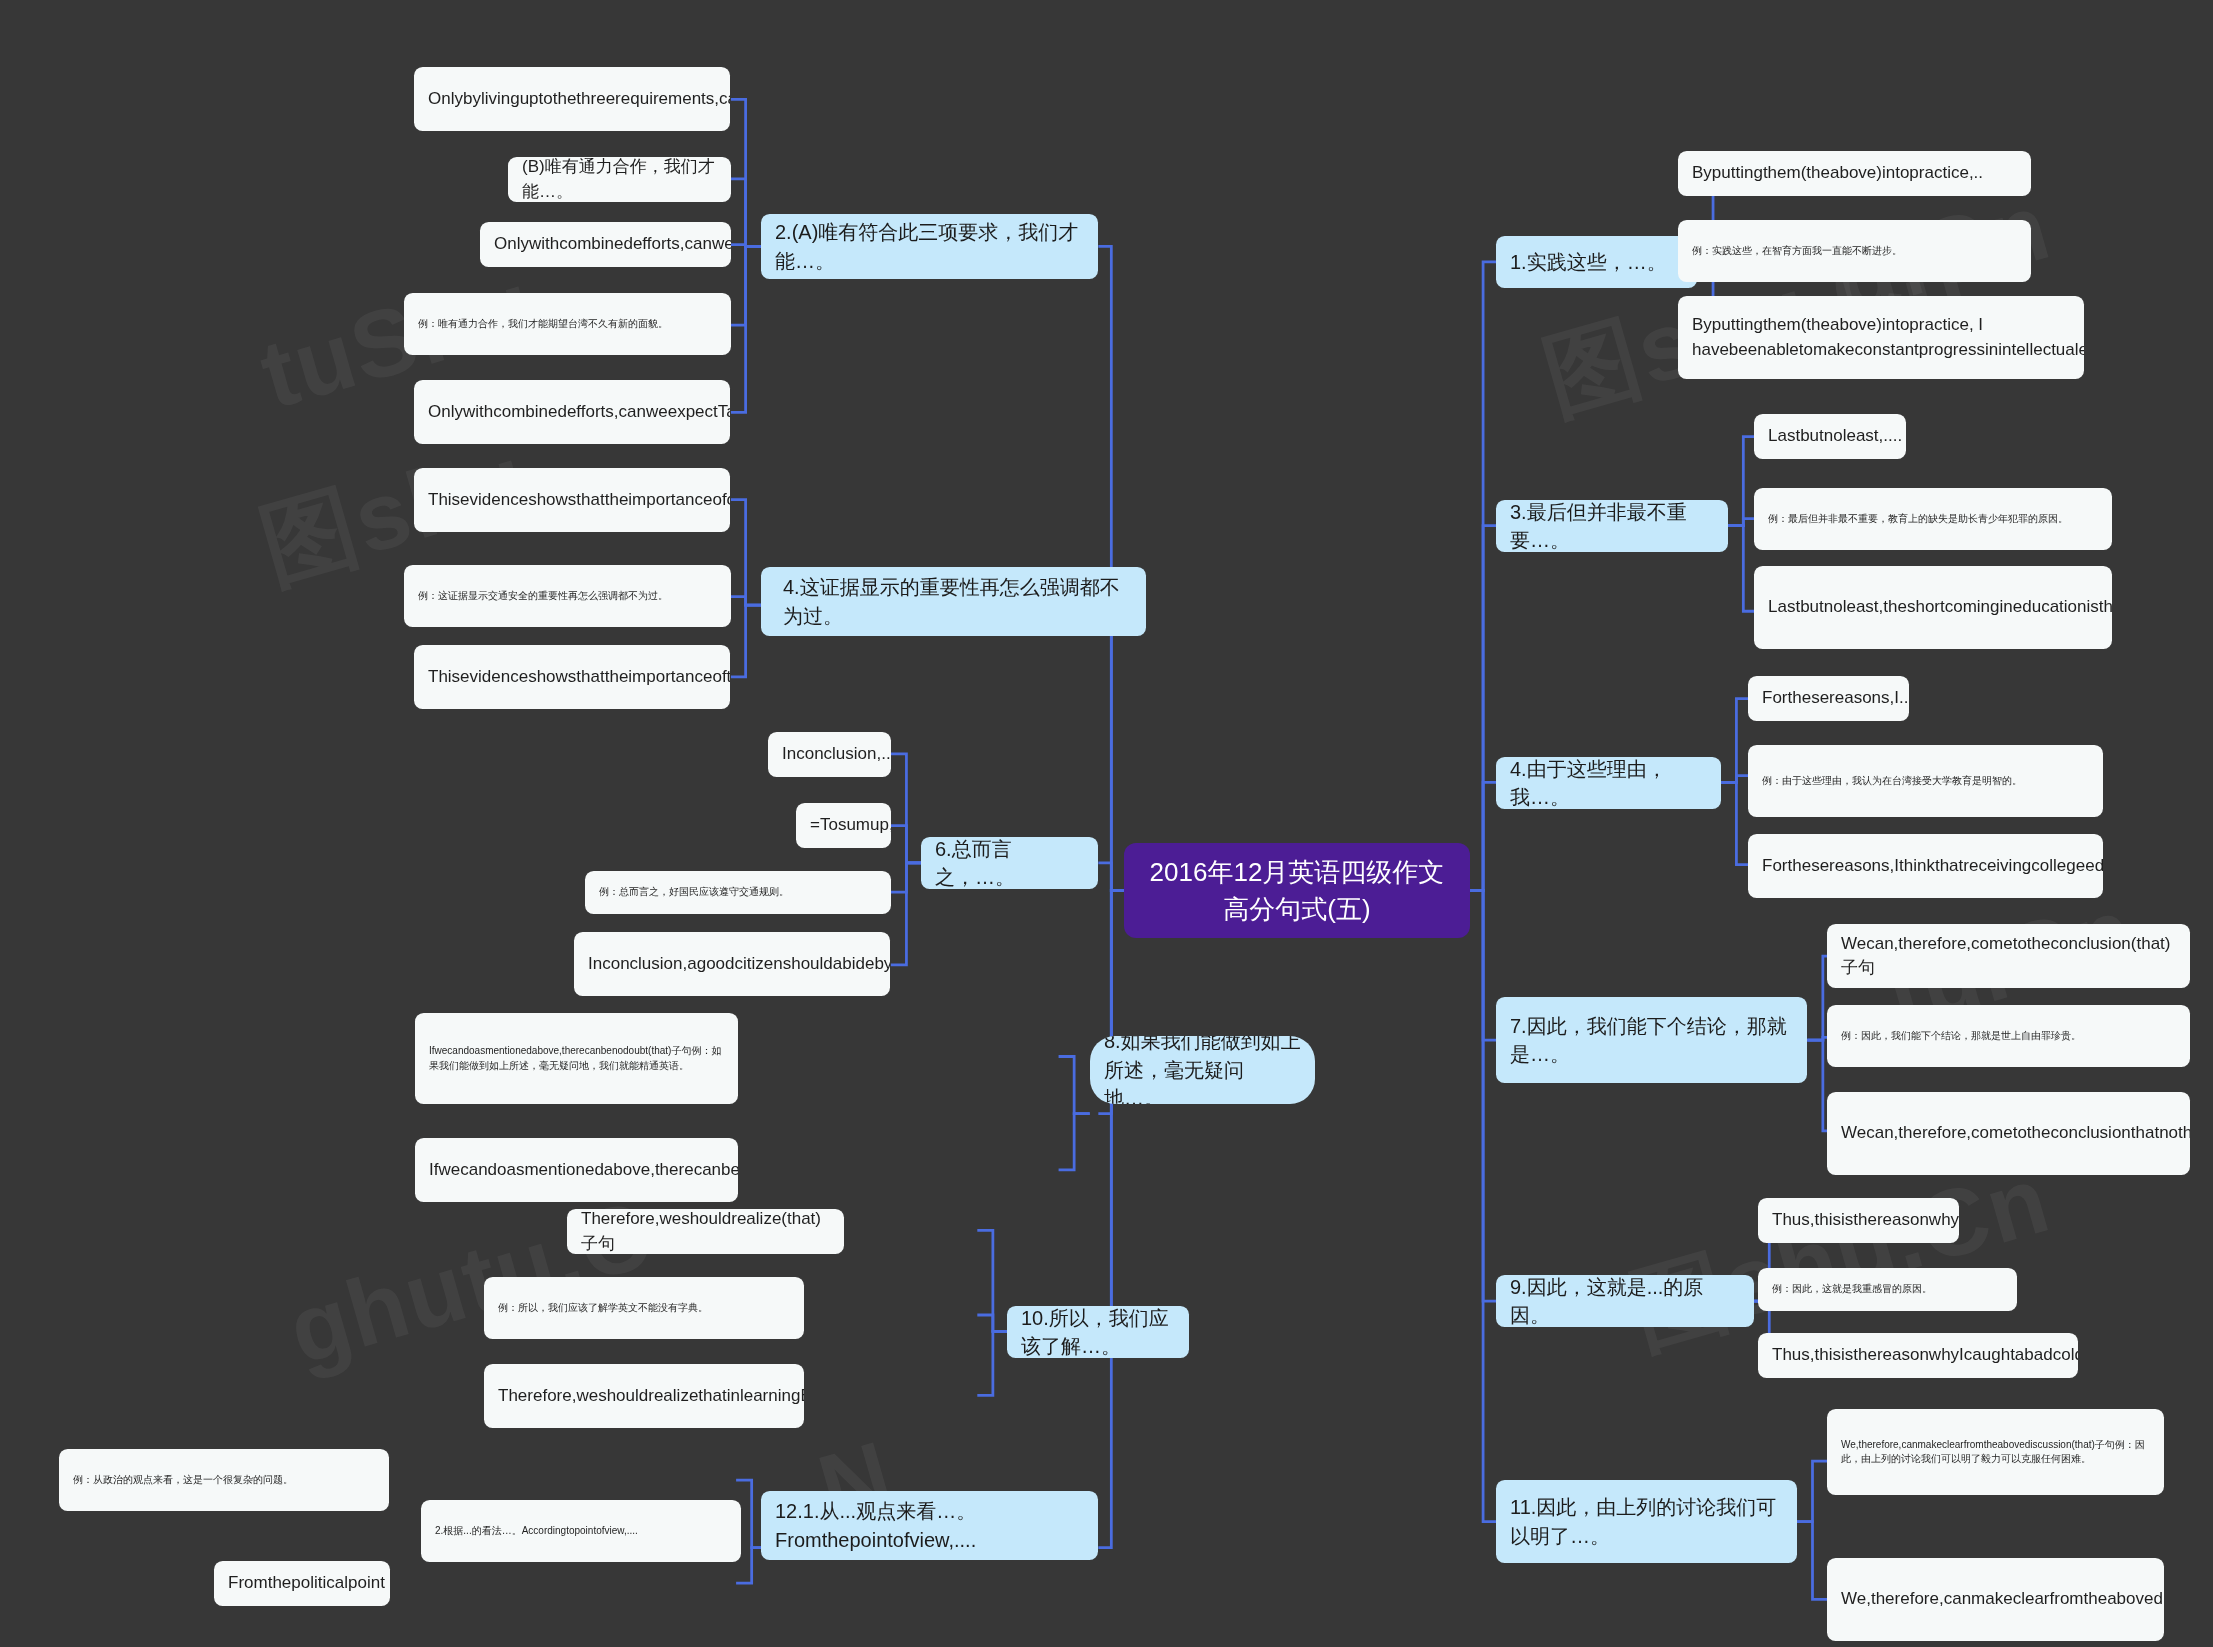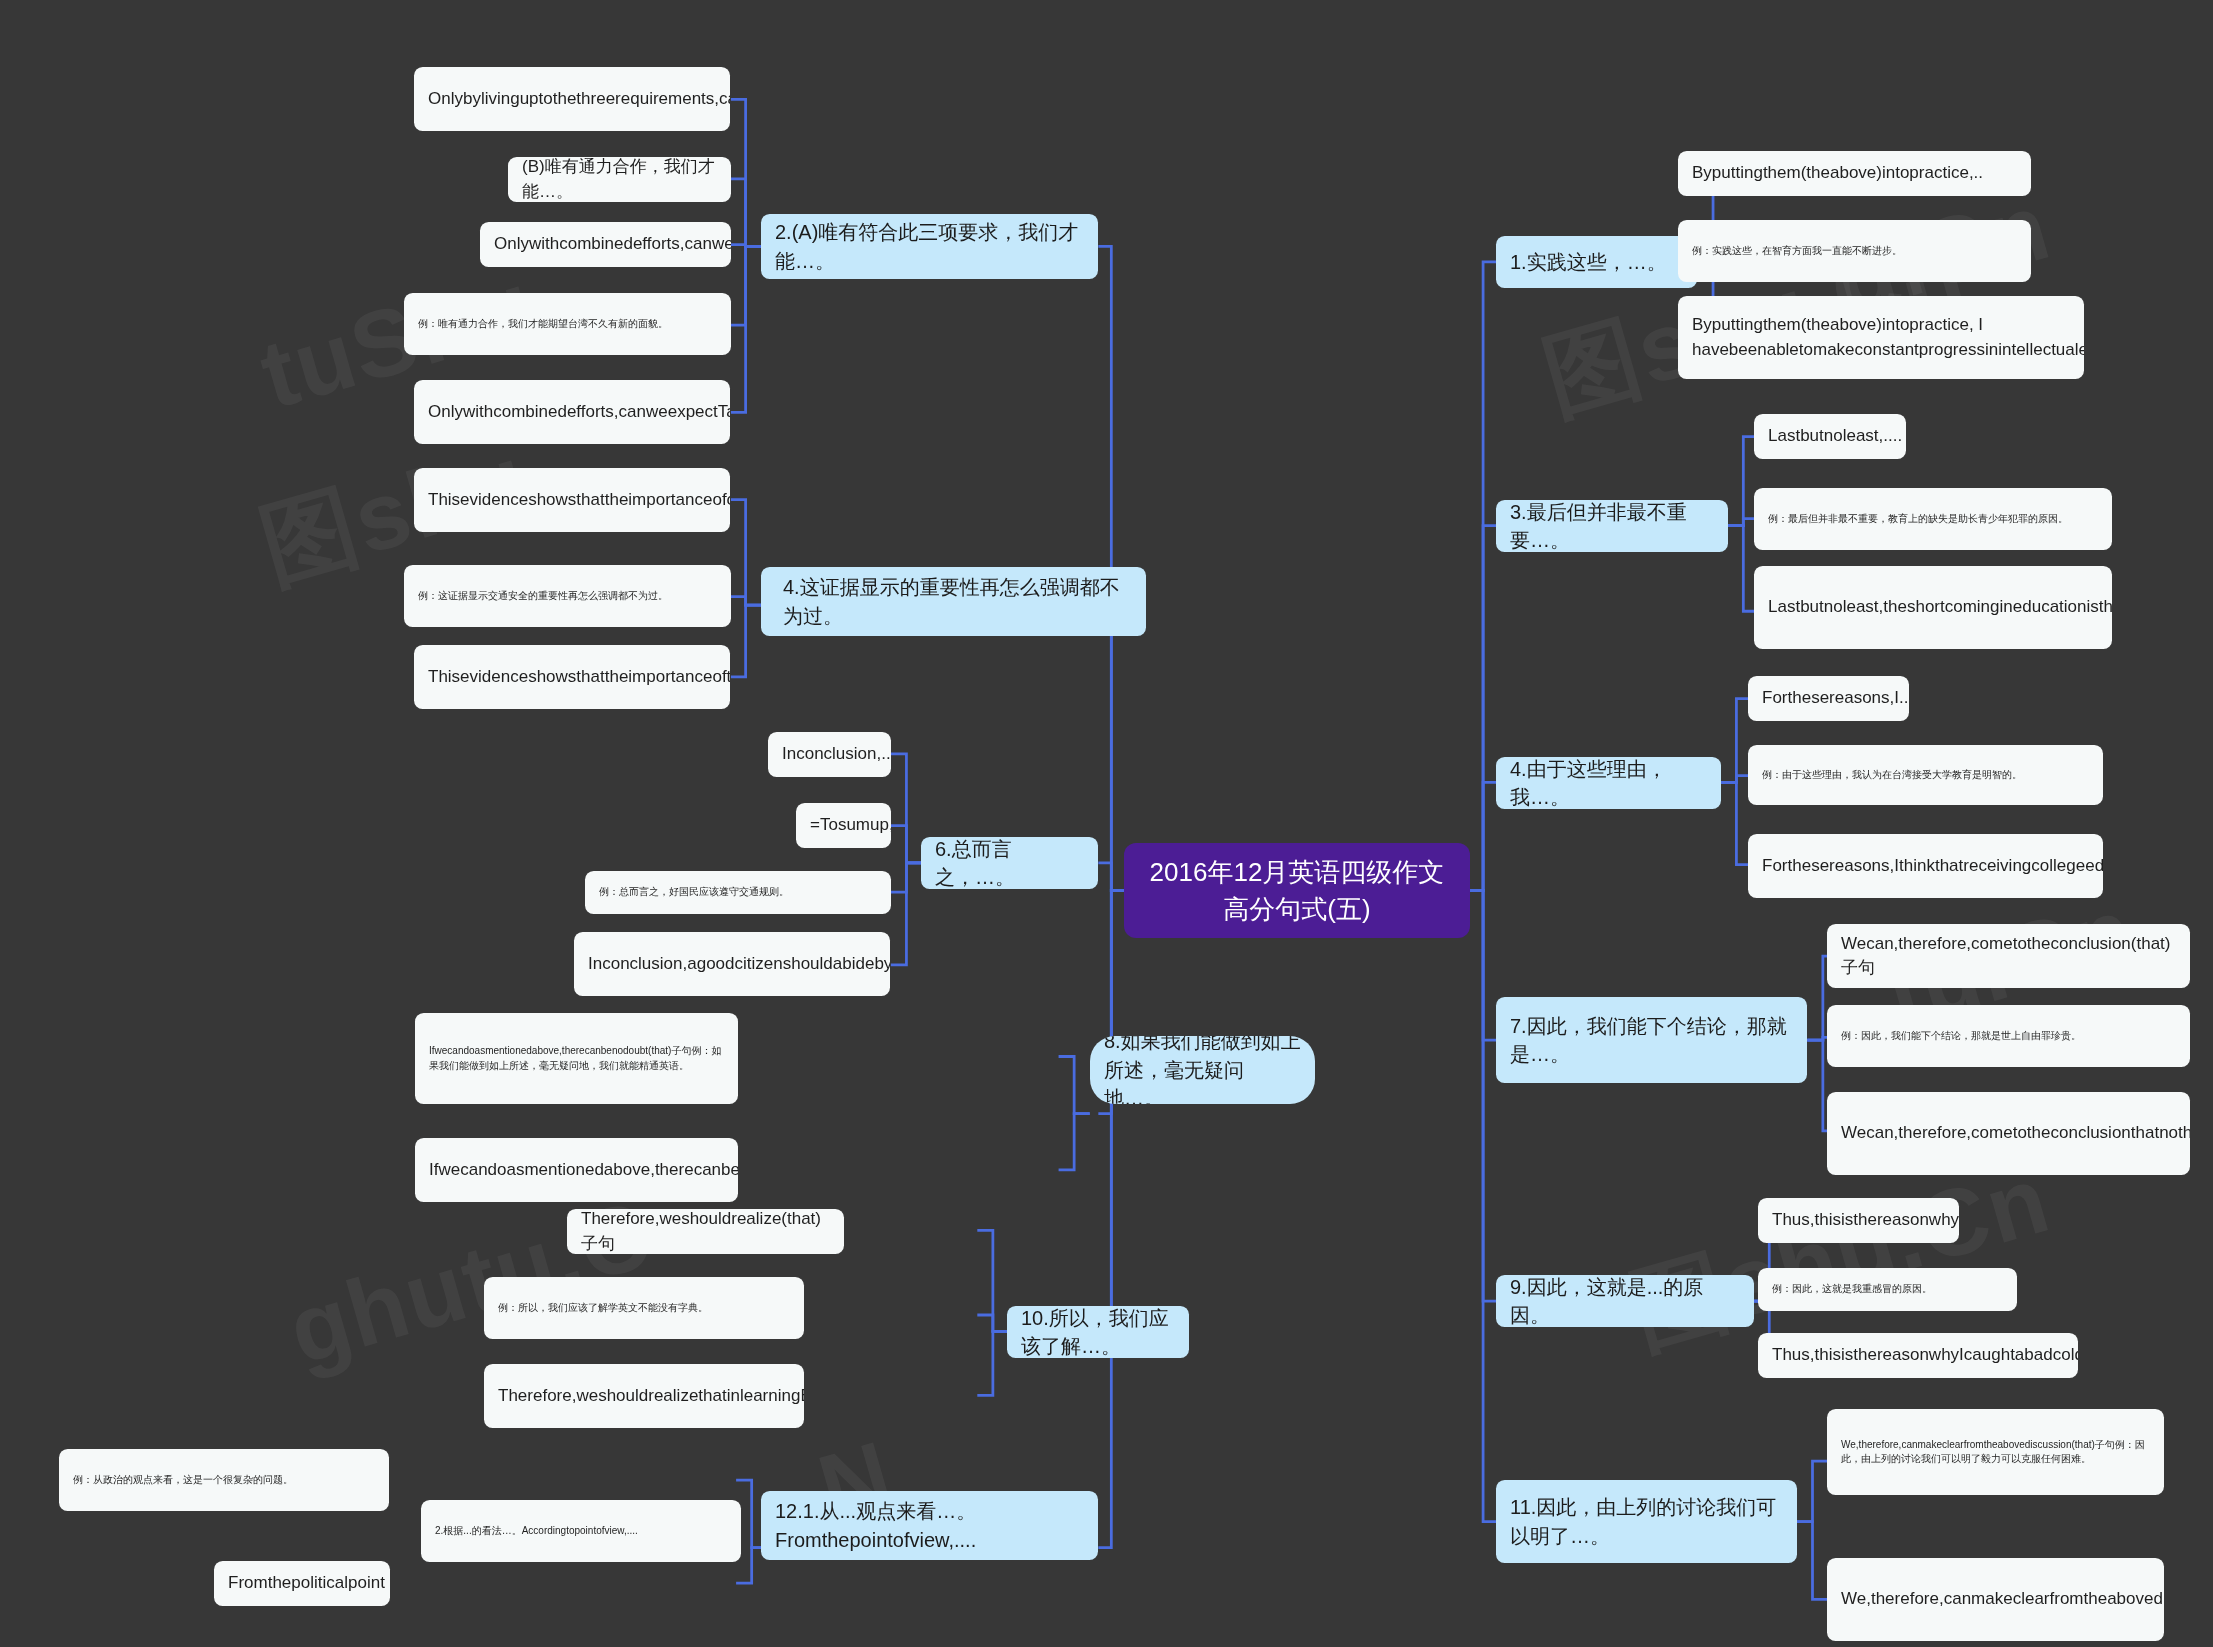--- a/index.html
+++ b/index.html
@@ -254,21 +254,21 @@
   <div class="node leaf" style="left:1754px;top:566px;width:358px;height:83px;">
     <span>Lastbutnoleast,theshortcomingineducationisthecausecontributingtojuveniledelinquency.</span>
   </div>
 
   <div class="node lvl1" style="left:1496px;top:757px;width:225px;height:52px;">
     <span>4.由于这些理由，我…。</span>
   </div>
   <div class="node leaf" style="left:1748px;top:676px;width:161px;height:45px;">
     <span>Forthesereasons,I....</span>
   </div>
-  <div class="node leaf sm" style="left:1748px;top:745px;width:355px;height:60px;">
+  <div class="node leaf sm" style="left:1748px;top:745px;width:355px;height:72px;">
     <span>例：由于这些理由，我认为在台湾接受大学教育是明智的。</span>
   </div>
   <div class="node leaf" style="left:1748px;top:834px;width:355px;height:64px;">
     <span>Forthesereasons,IthinkthatreceivingcollegeeducationinTaiwaniswise.</span>
   </div>
 
   <div class="node lvl1" style="left:1496px;top:997px;width:311px;height:86px;">
     <span>7.因此，我们能下个结论，那就是…。</span>
   </div>
   <div class="node leaf" style="left:1827px;top:924px;width:363px;height:64px;">

